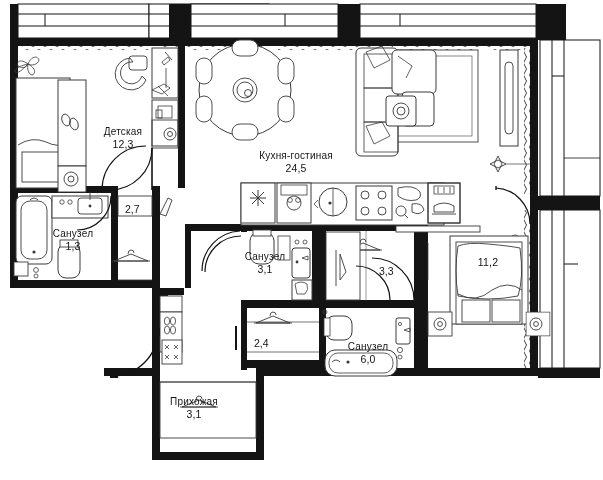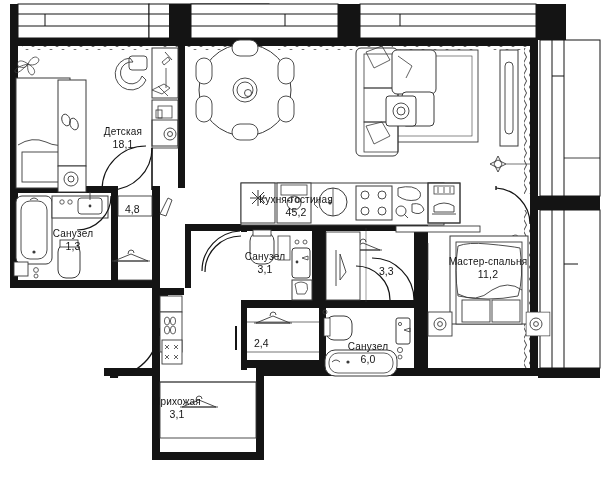--- a/index.html
+++ b/index.html
@@ -419,50 +419,49 @@
     <rect x="526" y="312" width="24" height="24" fill="#fff" stroke="#3a3a3a" stroke-width="0.9" clip-path="inset(0 0 0 0)"></rect>
     <circle cx="536" cy="324" r="6" fill="none" stroke="#3a3a3a" stroke-width="0.9"></circle>
     <circle cx="536" cy="324" r="2.4" fill="none" stroke="#3a3a3a" stroke-width="0.9"></circle>
     <line x1="428" y1="243" x2="428" y2="280" stroke="#3a3a3a" stroke-width="0.7"></line>
   </g>
 
 </svg>
 
 <div class="roomlabel" style="left:88px;top:126px;width:70px;">
   <span class="nm">Детская</span>
-  <span class="ar">18,1</span>
-</div>
-
-<div class="roomlabel" style="left:240px;top:150px;width:112px;margin-top:44px;">
+  <span class="ar">12,3</span>
+</div>
+
+<div class="roomlabel" style="left:240px;top:150px;width:112px;">
   <span class="nm">Кухня-гостиная</span>
-  <span class="ar">45,2</span>
+  <span class="ar">24,5</span>
 </div>
 
 <div class="roomlabel" style="left:38px;top:228px;width:70px;">
   <span class="nm">Санузел</span>
   <span class="ar">1,3</span>
 </div>
 
 <div class="roomlabel" style="left:231px;top:251px;width:68px;">
   <span class="nm">Санузел</span>
   <span class="ar">3,1</span>
 </div>
 
 <div class="roomlabel" style="left:334px;top:341px;width:68px;">
   <span class="nm">Санузел</span>
   <span class="ar">6,0</span>
 </div>
 
-<div class="roomlabel" style="left:140px;top:396px;width:74px;">
+<div class="roomlabel" style="left:157px;top:396px;width:74px;">
   <span class="nm">Прихожая</span>
   <span class="ar">3,1</span>
 </div>
 
 <div class="roomlabel" style="left:436px;top:256px;width:104px;">
-  <span class="nm">Мастер-спальня</span>
   <span class="ar">11,2</span>
 </div>
 
-<div class="numonly" style="left:125px;top:203px;">4,8</div>
+<div class="numonly" style="left:125px;top:203px;">2,7</div>
 <div class="numonly" style="left:379px;top:265px;text-align:right;">3,3</div>
 <div class="numonly" style="left:254px;top:337px;">2,4</div>
 
 </div>
 
 </body></html>

